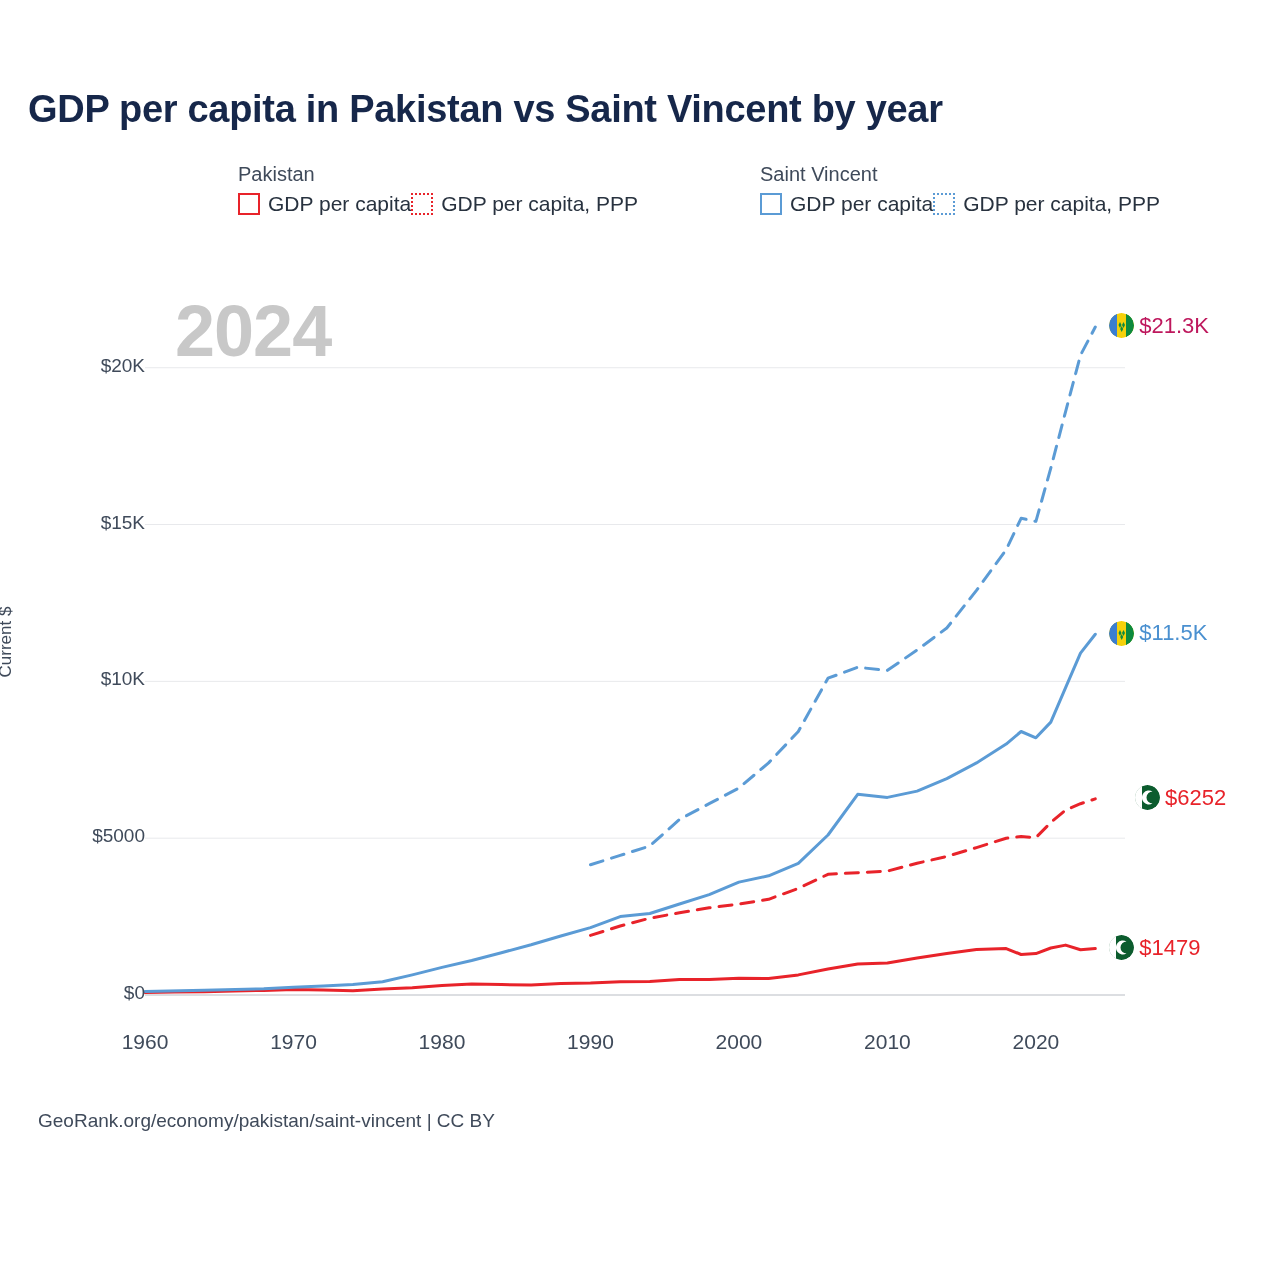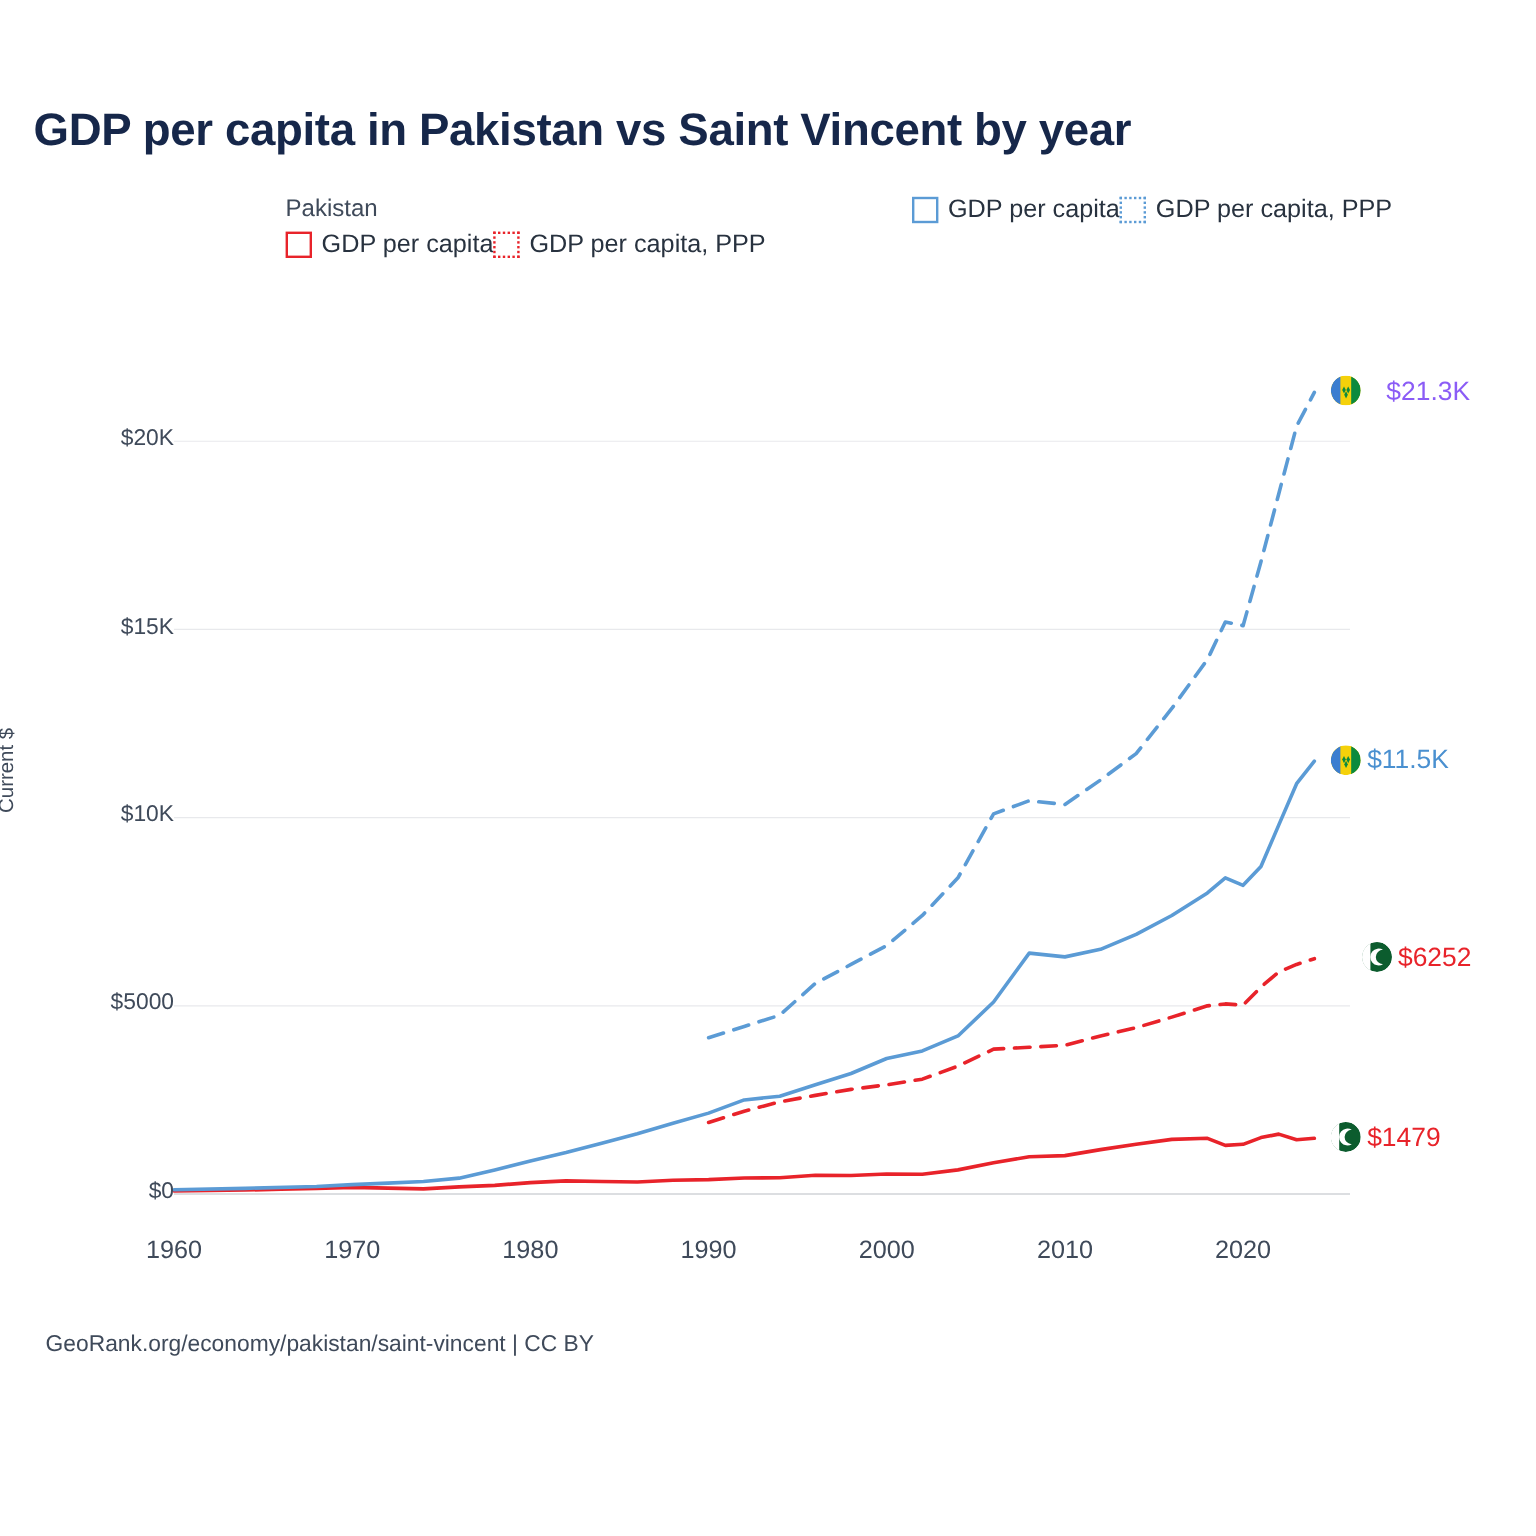--- a/index.html
+++ b/index.html
@@ -149,35 +149,37 @@
           <span class="swatch solid-red"></span>
           <span>GDP per capita</span>
         </div>
         <div class="legend-item">
           <span class="swatch dot-red"></span>
           <span>GDP per capita, PPP</span>
         </div>
       </div>
     </div>
     <div class="legend-group sv">
+      <div class="legend-group-title">Saint Vincent</div>
       <div class="legend-items">
         <div class="legend-item">
           <span class="swatch solid-blue"></span>
           <span>GDP per capita</span>
         </div>
         <div class="legend-item">
           <span class="swatch dot-blue"></span>
           <span>GDP per capita, PPP</span>
         </div>
       </div>
     </div>
   </div>
 </div>
 
 <div class="plot">
+  <div class="watermark">2024</div>
   <div class="ylabel">Current $</div>
 
   <svg id="chart-svg" width="1280" height="810">
       <line x1="145" y1="745" x2="1125" y2="745" stroke="#b9bdc4" stroke-width="1"></line>
       <line x1="145" y1="588.1818181818182" x2="1125" y2="588.1818181818182" stroke="#e8e9ec" stroke-width="1"></line>
       <line x1="145" y1="431.3636363636364" x2="1125" y2="431.3636363636364" stroke="#e8e9ec" stroke-width="1"></line>
       <line x1="145" y1="274.54545454545456" x2="1125" y2="274.54545454545456" stroke="#e8e9ec" stroke-width="1"></line>
       <line x1="145" y1="117.72727272727275" x2="1125" y2="117.72727272727275" stroke="#e8e9ec" stroke-width="1"></line>
       <path d="M145.0 742.4 L174.7 742.1 L204.4 741.7 L234.1 741.0 L263.8 740.4 L293.5 739.5 L323.2 740.1 L352.9 740.7 L382.6 739.1 L412.3 737.8 L442.0 735.5 L471.7 734.1 L501.4 734.6 L531.1 735.0 L560.8 733.5 L590.5 733.0 L620.2 731.7 L649.8 731.4 L679.5 729.4 L709.2 729.6 L738.9 728.3 L768.6 728.5 L798.3 724.9 L828.0 719.0 L857.7 714.0 L887.4 713.0 L917.1 708.0 L946.8 703.6 L976.5 699.5 L1006.2 698.6 L1021.1 704.5 L1035.9 703.6 L1050.8 698.0 L1065.6 695.1 L1080.5 699.8 L1095.3 698.6 " fill="none" stroke="#e8232a" stroke-width="3" stroke-linejoin="round" stroke-linecap="round"></path>
       <path d="M590.5 685.4 L620.2 676.0 L649.8 668.2 L679.5 662.8 L709.2 657.8 L738.9 654.0 L768.6 649.3 L798.3 638.4 L828.0 624.3 L857.7 622.7 L887.4 621.1 L917.1 613.3 L946.8 606.4 L976.5 597.6 L1006.2 588.2 L1021.1 586.6 L1035.9 587.6 L1050.8 572.5 L1065.6 560.0 L1080.5 553.7 L1095.3 548.9 " fill="none" stroke="#e8232a" stroke-width="3" stroke-linejoin="round" stroke-linecap="round" stroke-dasharray="13 9"></path>
@@ -206,21 +208,21 @@
         <span class="flag">
           <svg width="25" height="25" viewBox="0 0 25 25">
             <circle cx="12.5" cy="12.5" r="12.5" fill="#f5d10a"></circle>
             <path d="M0 12.5A12.5 12.5 0 0 1 8 .85v23.3A12.5 12.5 0 0 1 0 12.5z" fill="#3b7ed0"></path>
             <path d="M25 12.5A12.5 12.5 0 0 0 17 .85v23.3A12.5 12.5 0 0 0 25 12.5z" fill="#0c8a3e"></path>
             <path d="M11 9l1.5 3-1.5 3-1.5-3z" fill="#0c8a3e"></path>
             <path d="M14.5 9l1.5 3-1.5 3-1.5-3z" fill="#0c8a3e"></path>
             <path d="M12.7 13l1.5 3-1.5 3-1.5-3z" fill="#0c8a3e"></path>
           </svg>
         </span>
-        <span class="val" style="color: #8b5cf6; margin-left: 16px;">$21.3K</span>
+        <span class="val" style="color: #be185d;">$21.3K</span>
       </div>
       <div class="endlabel blue" style="left: 1109.3px; top: 370.318px;">
         <span class="flag">
           <svg width="25" height="25" viewBox="0 0 25 25">
             <circle cx="12.5" cy="12.5" r="12.5" fill="#f5d10a"></circle>
             <path d="M0 12.5A12.5 12.5 0 0 1 8 .85v23.3A12.5 12.5 0 0 1 0 12.5z" fill="#3b7ed0"></path>
             <path d="M25 12.5A12.5 12.5 0 0 0 17 .85v23.3A12.5 12.5 0 0 0 25 12.5z" fill="#0c8a3e"></path>
             <path d="M11 9l1.5 3-1.5 3-1.5-3z" fill="#0c8a3e"></path>
             <path d="M14.5 9l1.5 3-1.5 3-1.5-3z" fill="#0c8a3e"></path>
             <path d="M12.7 13l1.5 3-1.5 3-1.5-3z" fill="#0c8a3e"></path>

